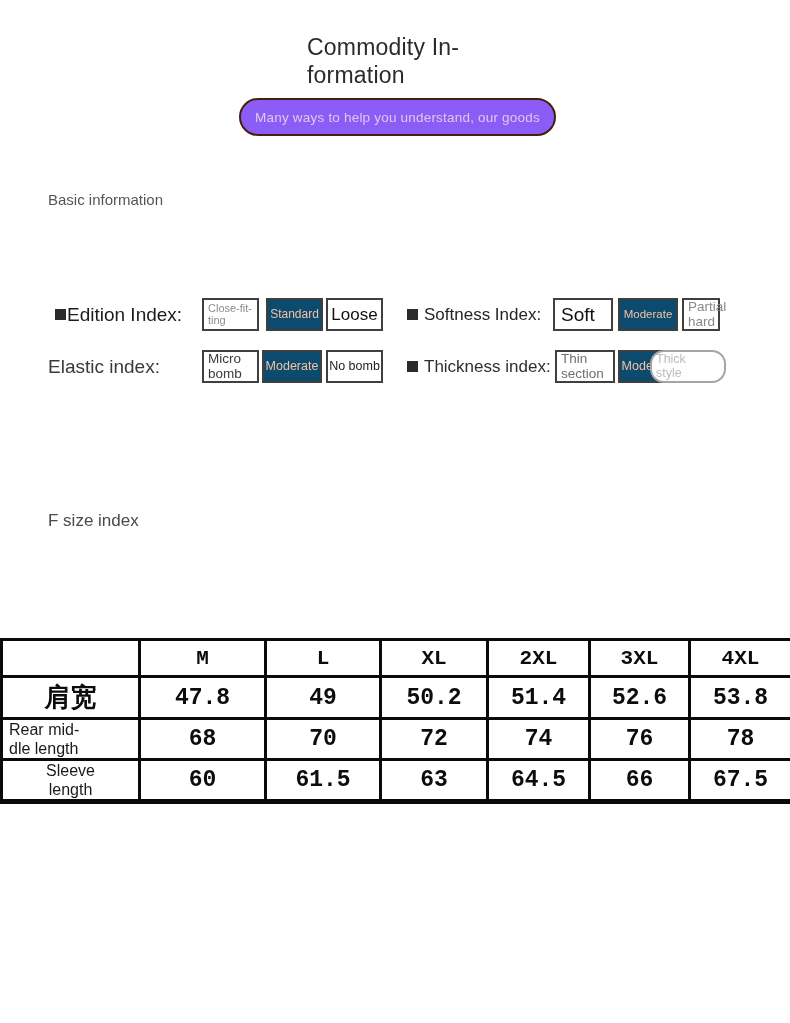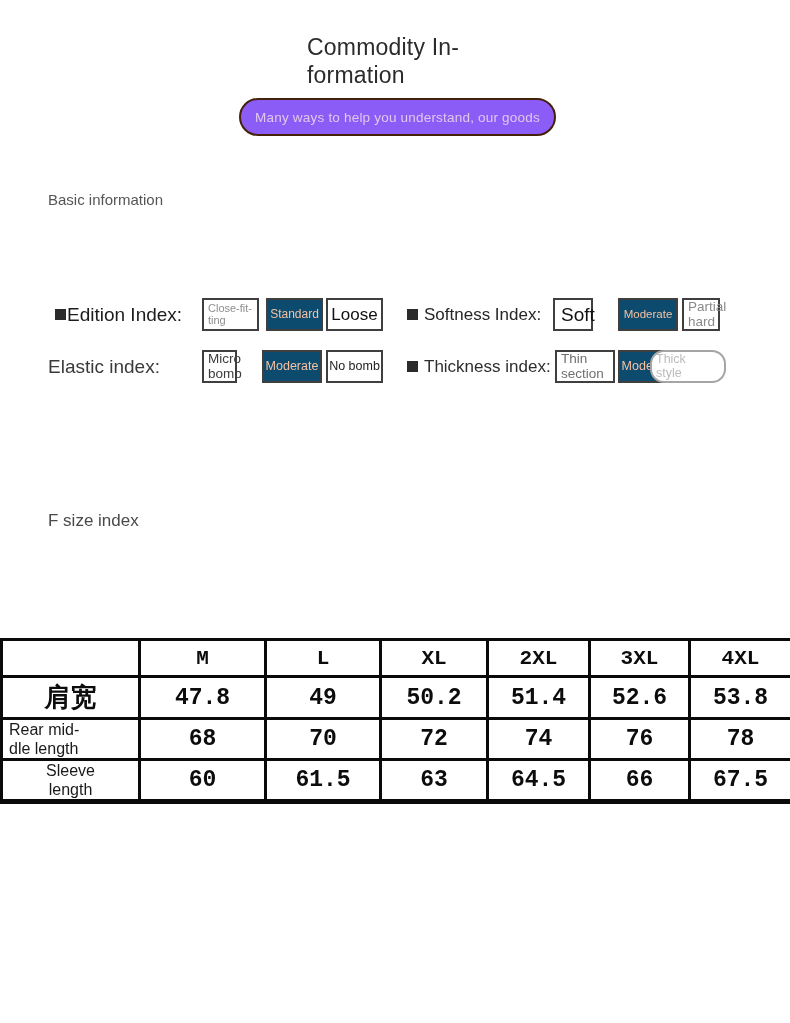--- a/index.html
+++ b/index.html
@@ -34,24 +34,24 @@
        background:#ffffff;display:flex;align-items:center;justify-content:center;
        white-space:pre-line;line-height:1.05;text-align:left;}
   .opt.sel{background:#0c4a6e;border-color:#3f3f3f;color:#f6c2a2;}
   .opt.start{justify-content:flex-start;padding-left:4px;}
   .opt.faint{border-color:#a5a5a5;color:#bcbcbc;}
 
   .r1{top:298px;} .r2{top:350px;}
   .o-closefit{left:202px;width:57px;font-size:11px;color:#8d8d8d;}
   .o-standard{left:266px;width:57px;font-size:12px;}
   .o-loose{left:326px;width:57px;font-size:17px;color:#111111;}
-  .o-soft{left:553px;width:40px;font-size:19px;color:#111111;padding-left:6px;}
+  .o-soft{left:553px;width:60px;font-size:19px;color:#111111;padding-left:6px;}
   .o-soft-mod{left:618px;width:60px;font-size:11.5px;}
   .o-partial{left:682px;width:38px;font-size:13.5px;color:#8a8a8a;}
-  .o-micro{left:202px;width:35px;font-size:13.5px;color:#3c3c3c;}
+  .o-micro{left:202px;width:57px;font-size:13.5px;color:#3c3c3c;}
   .o-ela-mod{left:262px;width:60px;font-size:12.5px;}
   .o-nobomb{left:326px;width:57px;font-size:12.5px;color:#222222;}
   .o-thin{left:555px;width:60px;font-size:13.5px;color:#6f6f6f;}
   .o-thick-mod{left:618px;width:60px;font-size:12.5px;}
   .o-thickstyle{left:650px;width:76px;font-size:12.5px;border-radius:14px;}
 
   
   .size-table{position:absolute;left:0;top:638px;width:790px;border-collapse:collapse;
               table-layout:fixed;}
   .size-table td,.size-table th{border:3px solid #0a0a0a;padding:0;text-align:center;

